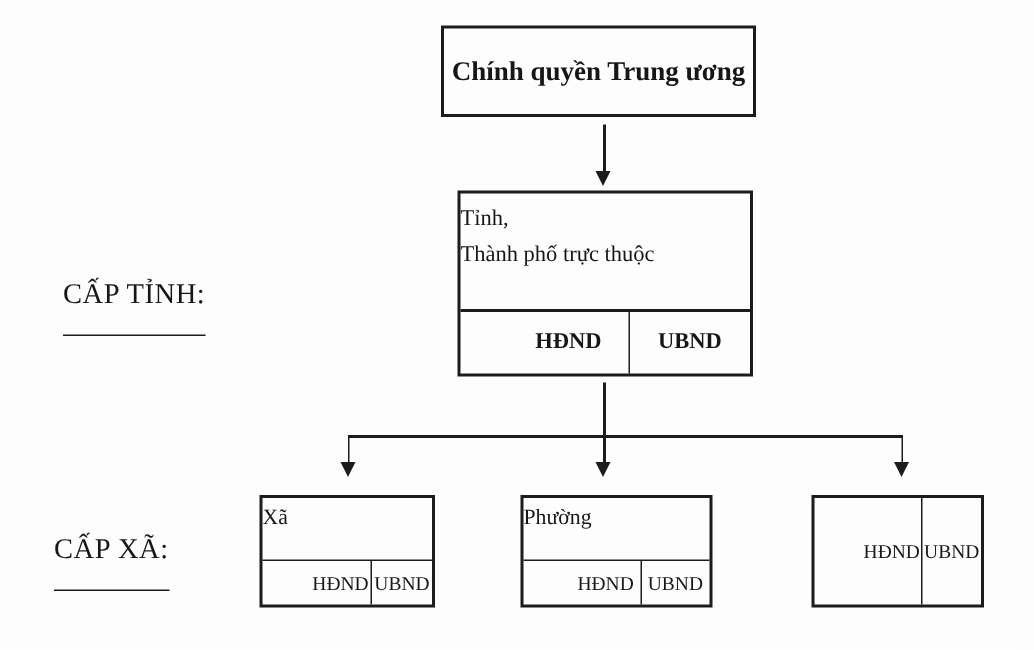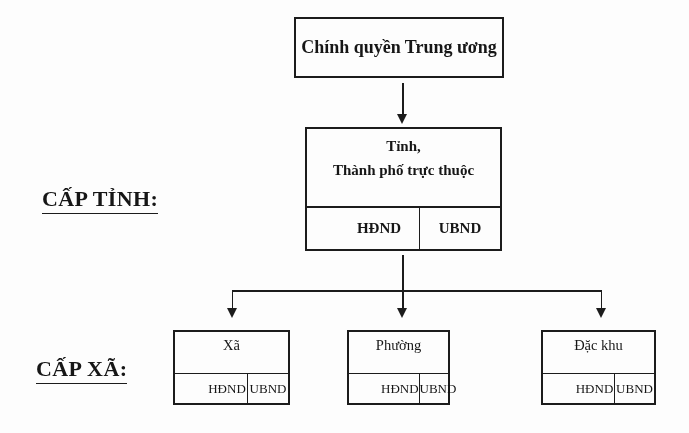--- a/index.html
+++ b/index.html
@@ -27,44 +27,44 @@
     display:flex;align-items:center;justify-content:center;
     font-weight:bold;font-size:18px;
     text-align:center;
   }
   .mid-box{
     left:305px;top:127px;width:197px;height:124px;
     display:flex;flex-direction:column;
   }
   .mid-title{
     height:79px;border-bottom:2px solid var(--line);
-    text-align:center;font-weight:bold;font-size:15px;
+    text-align:left;font-weight:normal;font-size:15px;
     line-height:24px;padding-top:5px;
   }
   .cells{display:flex;flex:1;}
   .cell{
     flex:1;display:flex;align-items:center;justify-content:center;
   }
   .cell-left{border-right:1.5px solid var(--line);margin-left:32px;}
   .mid-box .cell{font-weight:bold;font-size:15px;}
   .small-box{
     top:330px;height:75px;
     display:flex;flex-direction:column;
   }
   .small-title{
     height:42px;border-bottom:1.5px solid var(--line);
-    text-align:center;font-size:14.5px;padding-top:5px;
+    text-align:left;font-size:14.5px;padding-top:5px;
   }
   .small-box .cell{font-size:13px;}
   .side-label{
     position:absolute;
-    font-weight:bold;font-size:22px;
+    font-weight:normal;font-size:19px;
     letter-spacing:0.4px;
     border-bottom:1.8px solid var(--line);
-    padding-bottom:1px;
+    padding-bottom:15px;
   }
   .vline{position:absolute;width:1.5px;background:var(--line);}
   .hline{position:absolute;height:1.5px;background:var(--line);}
   .arrowhead{
     position:absolute;width:0;height:0;
     border-left:5.5px solid transparent;
     border-right:5.5px solid transparent;
     border-top:10px solid var(--line);
   }
 </style>
@@ -106,30 +106,29 @@
   <div class="arrowhead" style="left:595.5px;top:308px"></div>
 
   <div class="box small-box" style="left:173px;width:117px">
     <div class="small-title">Xã</div>
     <div class="cells">
       <div class="cell cell-left">HĐND</div>
       <div class="cell">UBND</div>
     </div>
   </div>
 
-  <div class="box small-box" style="left:347px;width:103px">
+  <div class="box small-box" style="left:347px;width:128px">
     <div class="small-title">Phường</div>
     <div class="cells">
       <div class="cell cell-left">HĐND</div>
       <div class="cell">UBND</div>
     </div>
   </div>
 
   <div class="box small-box" style="left:541px;width:115px">
-    <div class="small-title">Đặc khu</div>
     <div class="cells">
       <div class="cell cell-left">HĐND</div>
       <div class="cell">UBND</div>
     </div>
   </div>
 
   <div class="side-label" style="left:36px;top:356px">CẤP XÃ:</div>
 
 </div>
 

